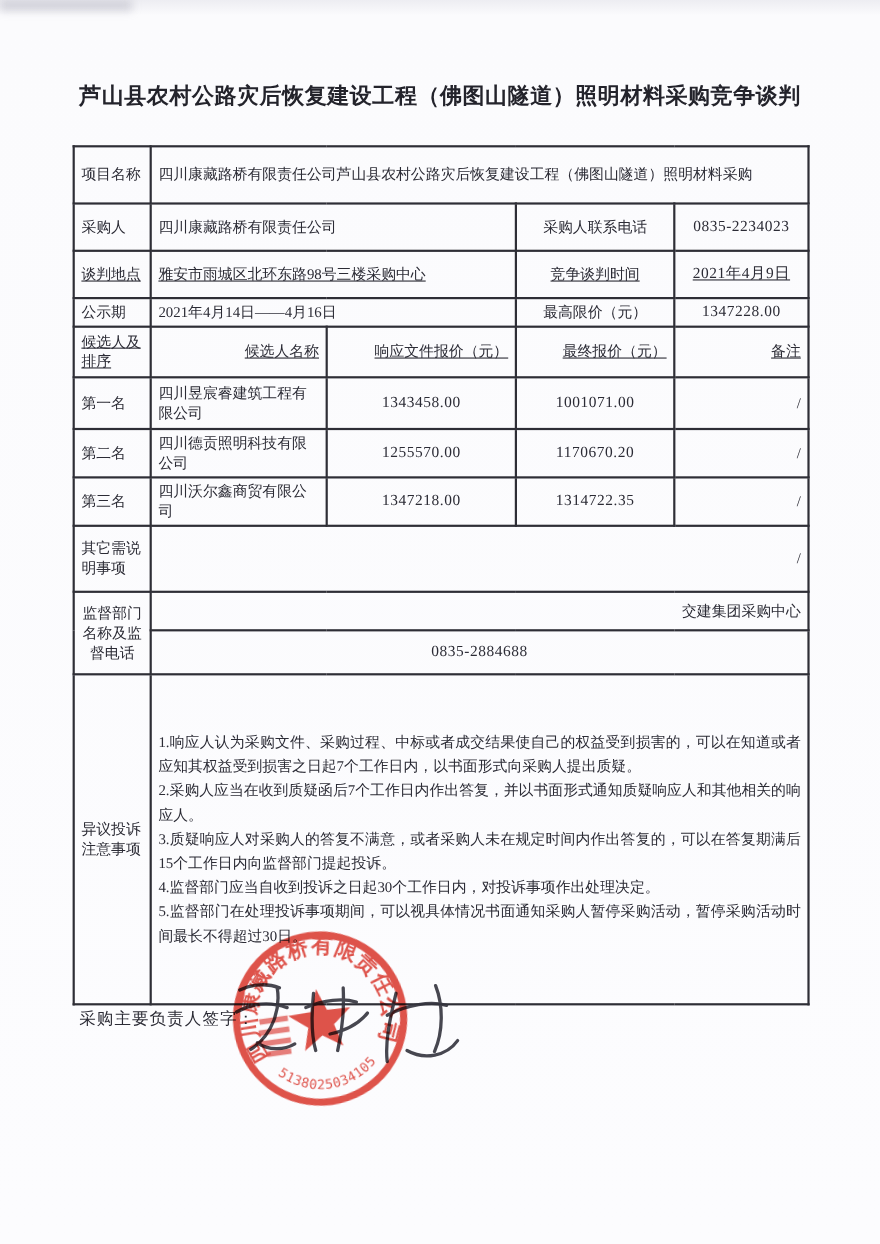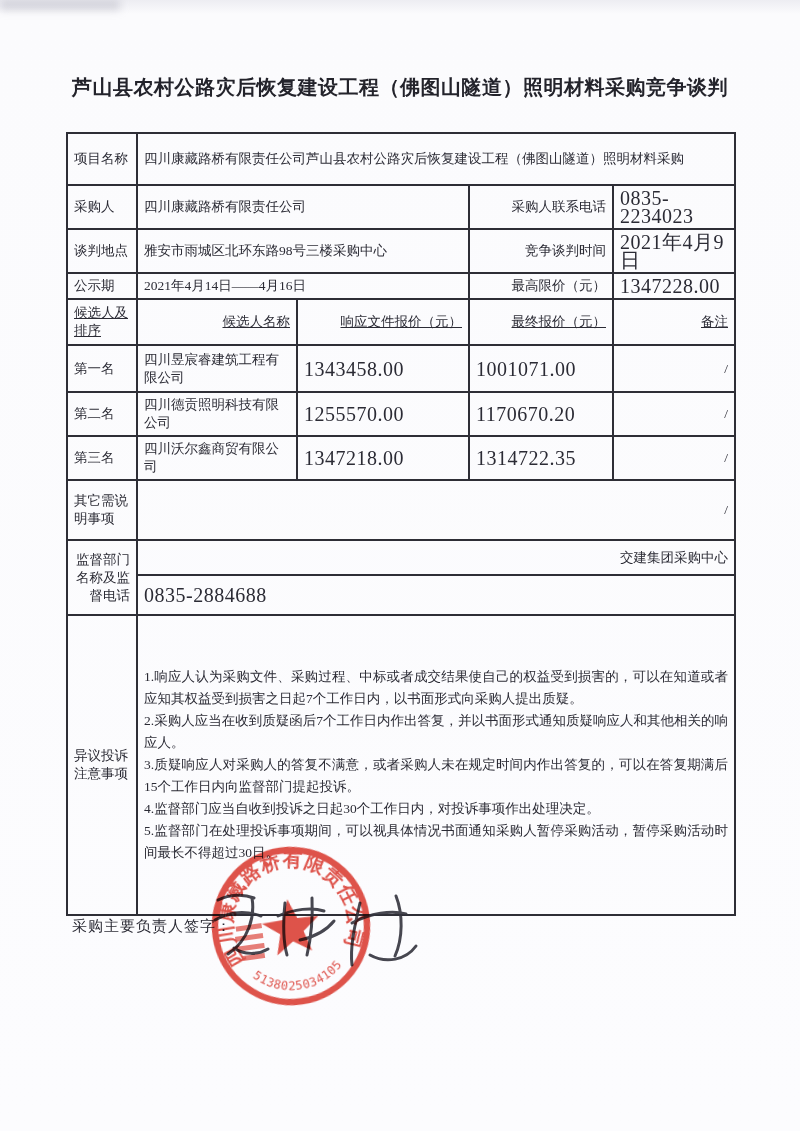--- a/index.html
+++ b/index.html
@@ -32,24 +32,24 @@
   }
   table.main td{
     border:2px solid #2e2e36;
     padding:3px 6px;
     vertical-align:middle;
     line-height:18px;
     overflow:hidden;
   }
   td.lab{ padding:3px 3px 3px 5px; }
   td.c{ text-align:right;margin-left:32px; }
-  td.num{ font-size:20px; letter-spacing:.5px;margin-left:20px; }
-  td.cenlab{ text-align:right; padding:3px 2px; }
-
-  tr.r1 { height:52px; } tr.r2 { height:43px; } tr.r3 { height:32px; }
+  td.num{ text-align:center; font-size:14px; letter-spacing:.5px;margin-left:20px; }
+  td.cenlab{ text-align:center; padding:3px 2px; }
+
+  tr.r1 { height:52px; } tr.r2 { height:43px; } tr.r3 { height:43px;text-decoration:underline; }
   tr.r4 { height:21px; } tr.r5 { height:46px;text-decoration:underline; } tr.r6 { height:47px; }
   tr.r7 { height:40px; } tr.r8 { height:38px; } tr.r9 { height:60px; }
   tr.r10a{ height:35px; } tr.r10b{ height:40px; } tr.r11{ height:300px; }
 
   .obj-text{ padding:6px 6px 6px 8px; }
   .obj-text p{ text-align:justify; line-height:22px; margin:0; }
 
   .sig-line{
     position:absolute; left:72px; top:917px;
     font-size:15px; letter-spacing:1px; color:#2b2b35;

